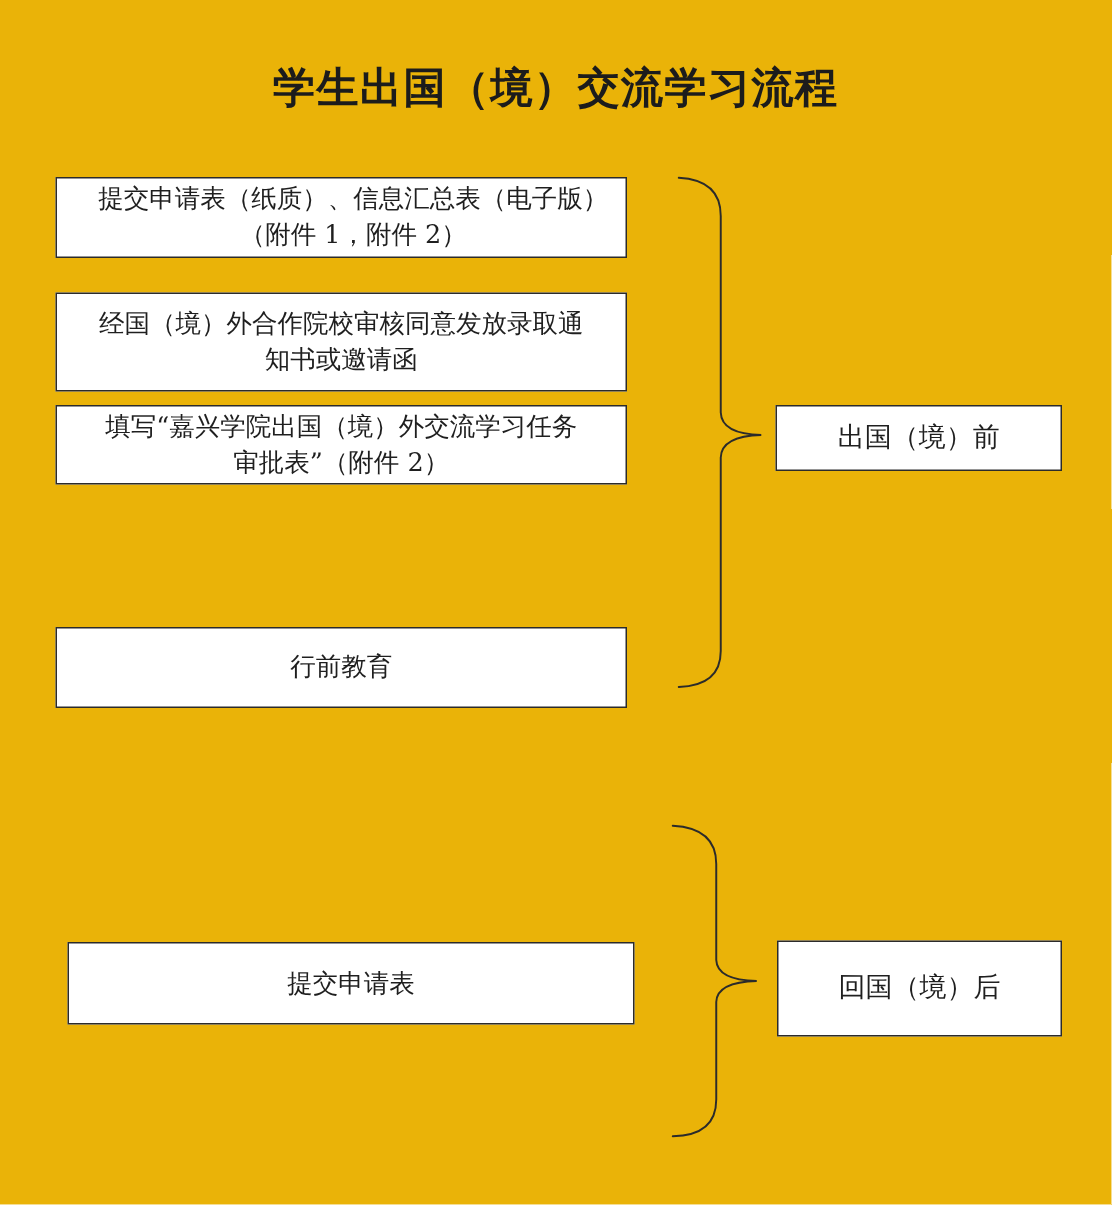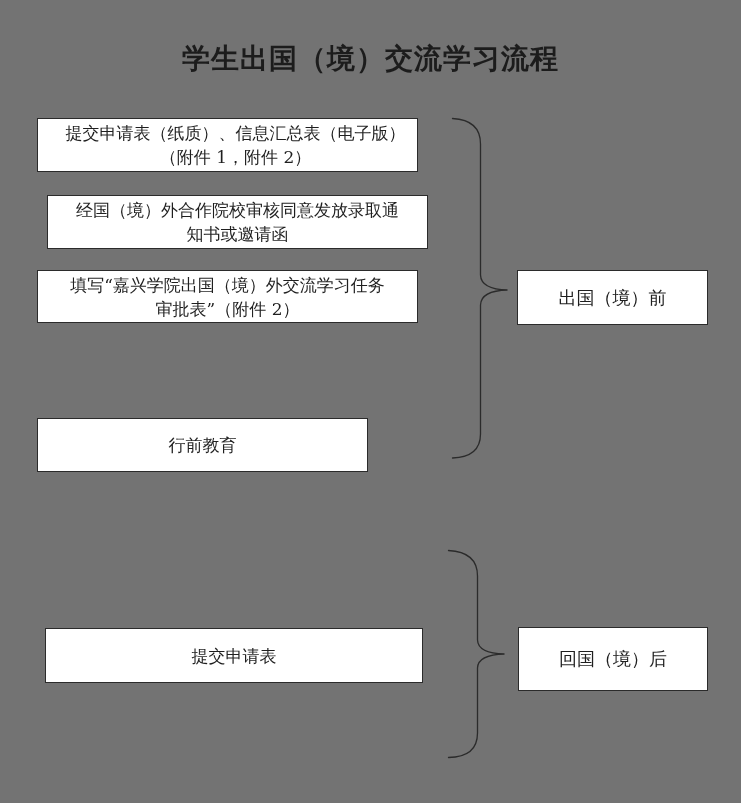--- a/index.html
+++ b/index.html
@@ -4,21 +4,21 @@
 <style>
   html, body {
     margin: 0;
     padding: 0;
     background: #ffffff;
   }
   .canvas {
     position: relative;
     width: 741px;
     height: 803px;
-    background: #737373;
+    background: #eab308;
     font-family: "DejaVu Serif", "Liberation Serif", serif;
     color: #222222;
     overflow: hidden;
   }
   .title {
     position: absolute;
     top: 40px;
     left: 0;
     width: 741px;
     text-align: center;
@@ -37,30 +37,30 @@
     justify-content: center;
     text-align: center;
     white-space: pre-line;
     font-size: 17px;
     line-height: 24px;
     color: #1f1f1f;
     background: #ffffff;
   }
   
   .b1 { top: 118px; left: 37px; width: 381px; height: 54px; padding-left: 16px; }
-  .b2 { top: 195px; left: 37px; width: 381px; height: 54px; margin-left: 10px; }
+  .b2 { top: 195px; left: 37px; width: 381px; height: 66px; }
   .b3 { top: 270px; left: 37px; width: 381px; height: 53px; }
   .b4 { top: 345px; left: 37px; width: 381px; height: 53px; }
-  .b5 { top: 418px; left: 37px; width: 331px; height: 54px; }
+  .b5 { top: 418px; left: 37px; width: 381px; height: 54px; }
   
   .b6 { top: 553px; left: 45px; width: 378px; height: 54px; }
   .b7 { top: 628px; left: 45px; width: 378px; height: 55px; }
   .b8 { top: 703px; left: 45px; width: 378px; height: 54px; }
   
-  .lb1 { top: 270px; left: 517px; width: 191px; height: 55px; font-size: 18px; }
+  .lb1 { top: 270px; left: 517px; width: 191px; height: 44px; font-size: 18px; }
   .lb2 { top: 627px; left: 518px; width: 190px; height: 64px; font-size: 18px; }
   .brace-layer {
     position: absolute;
     top: 0;
     left: 0;
     width: 741px;
     height: 803px;
     pointer-events: none;
   }
   .brace-layer path {

